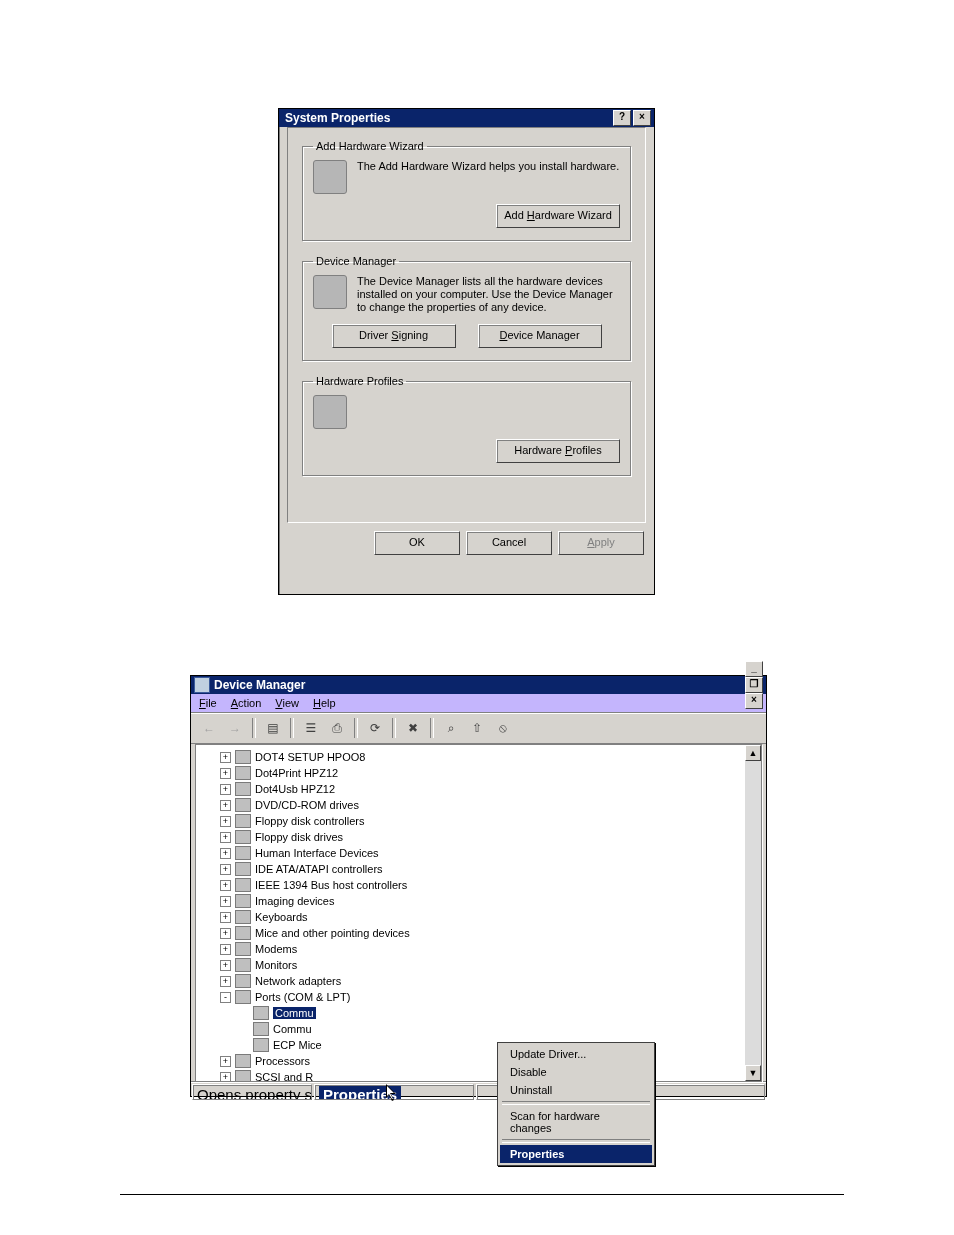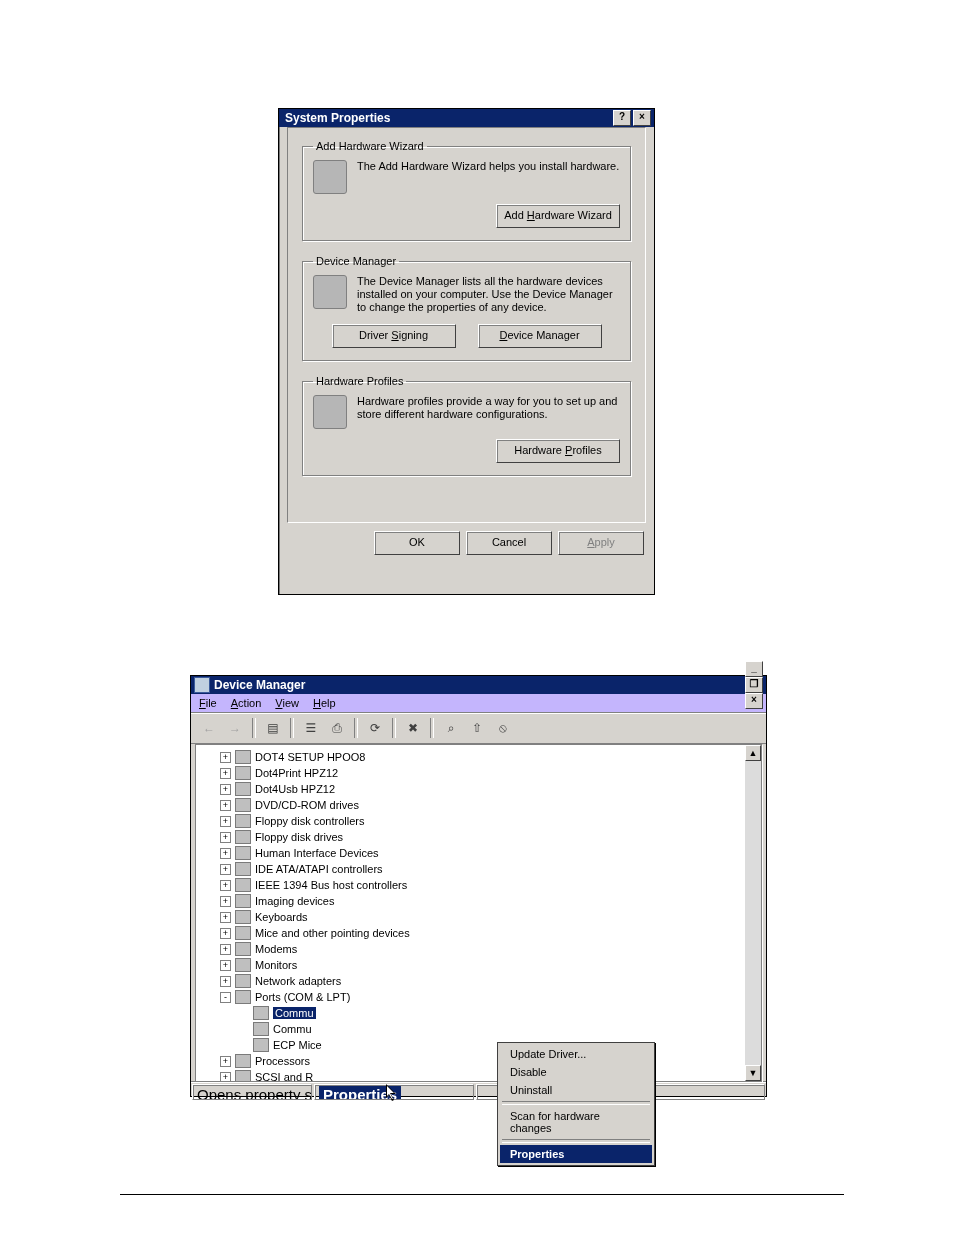--- a/index.html
+++ b/index.html
@@ -360,21 +360,20 @@
         <div class="btnrow center" style="gap:22px;">
           <div class="winbtn">Driver <span class="u">S</span>igning</div>
           <div class="winbtn"><span class="u">D</span>evice Manager</div>
         </div>
       </fieldset>
 
       <fieldset class="grp">
         <legend>Hardware Profiles</legend>
         <div class="grp-row">
           <div class="grp-icon"></div>
-          <div class="grp-text">Hardware profiles provide a way for you to set up and store different hardware configurations.</div>
         </div>
         <div class="btnrow">
           <div class="winbtn">Hardware <span class="u">P</span>rofiles</div>
         </div>
       </fieldset>
 
     </div>
 
     <div class="dlg-buttons">
       <div class="winbtn narrow">OK</div>

